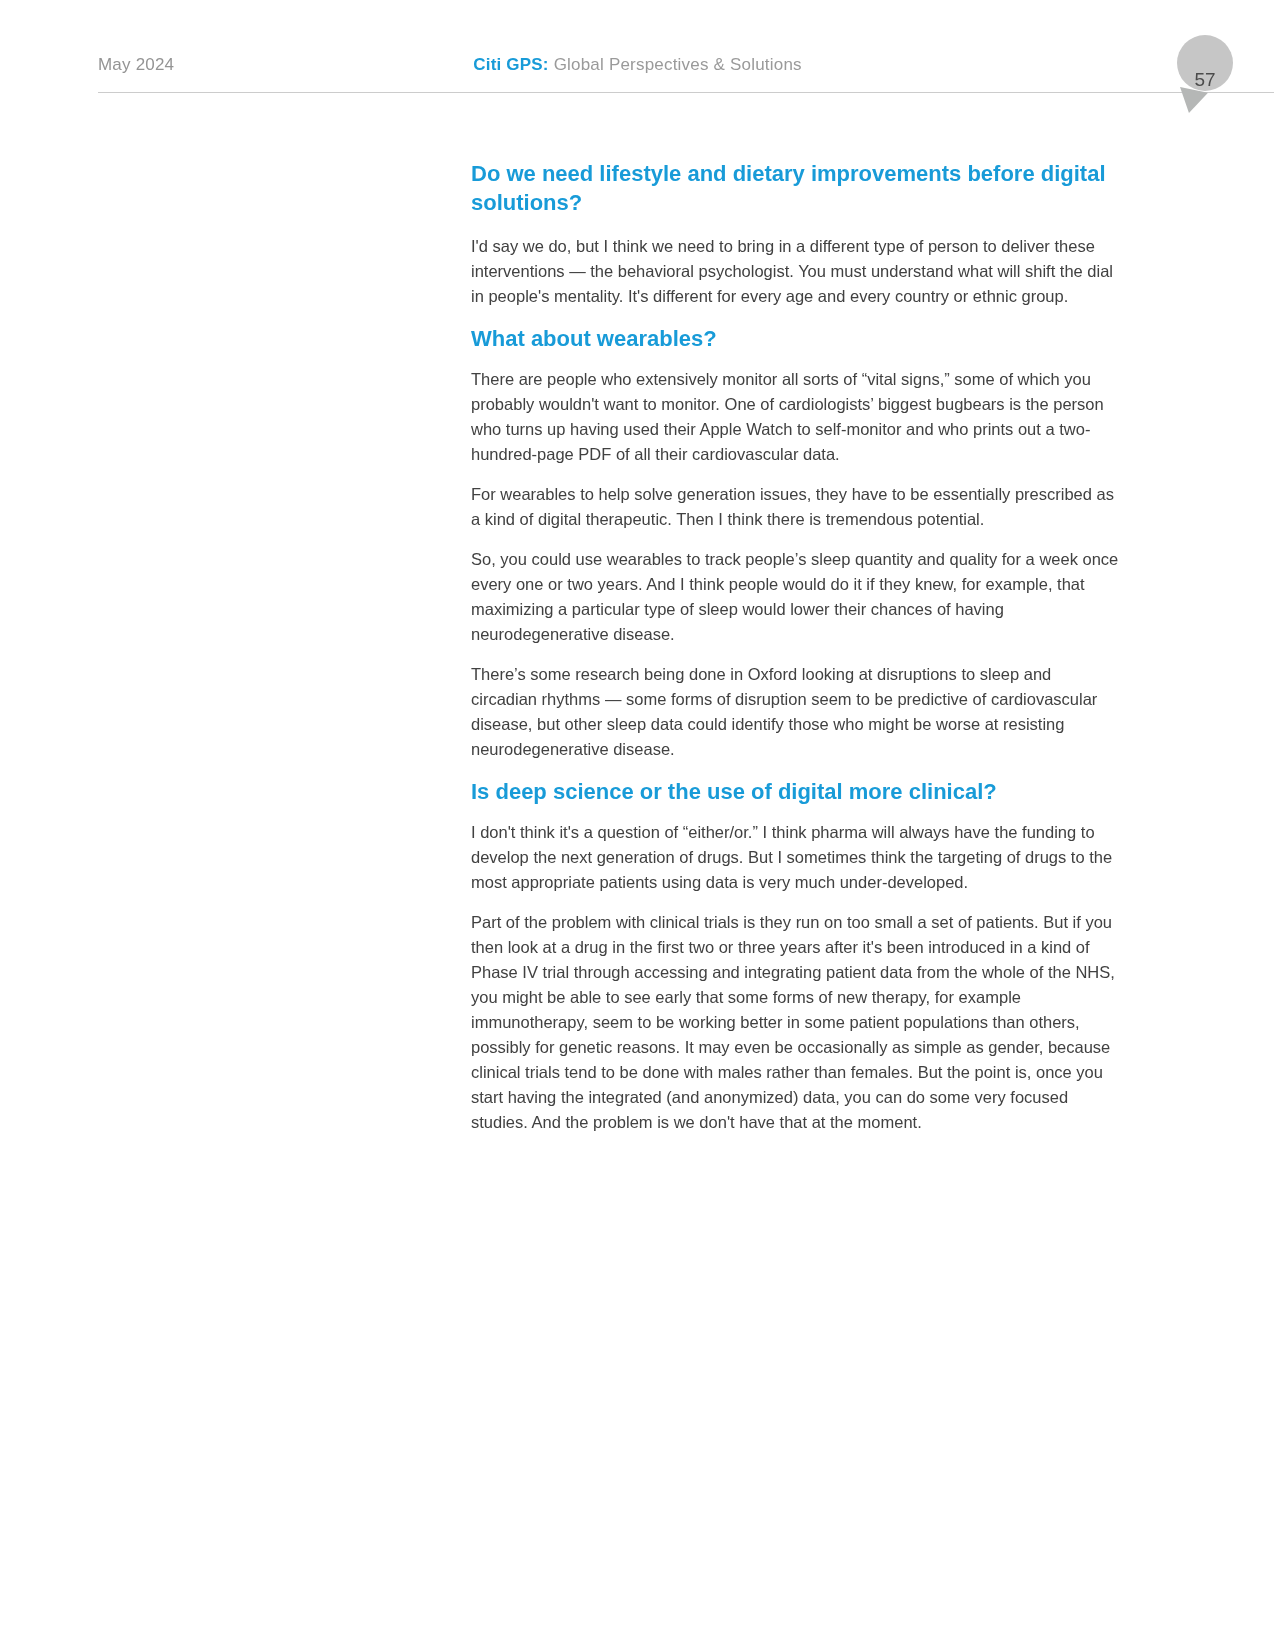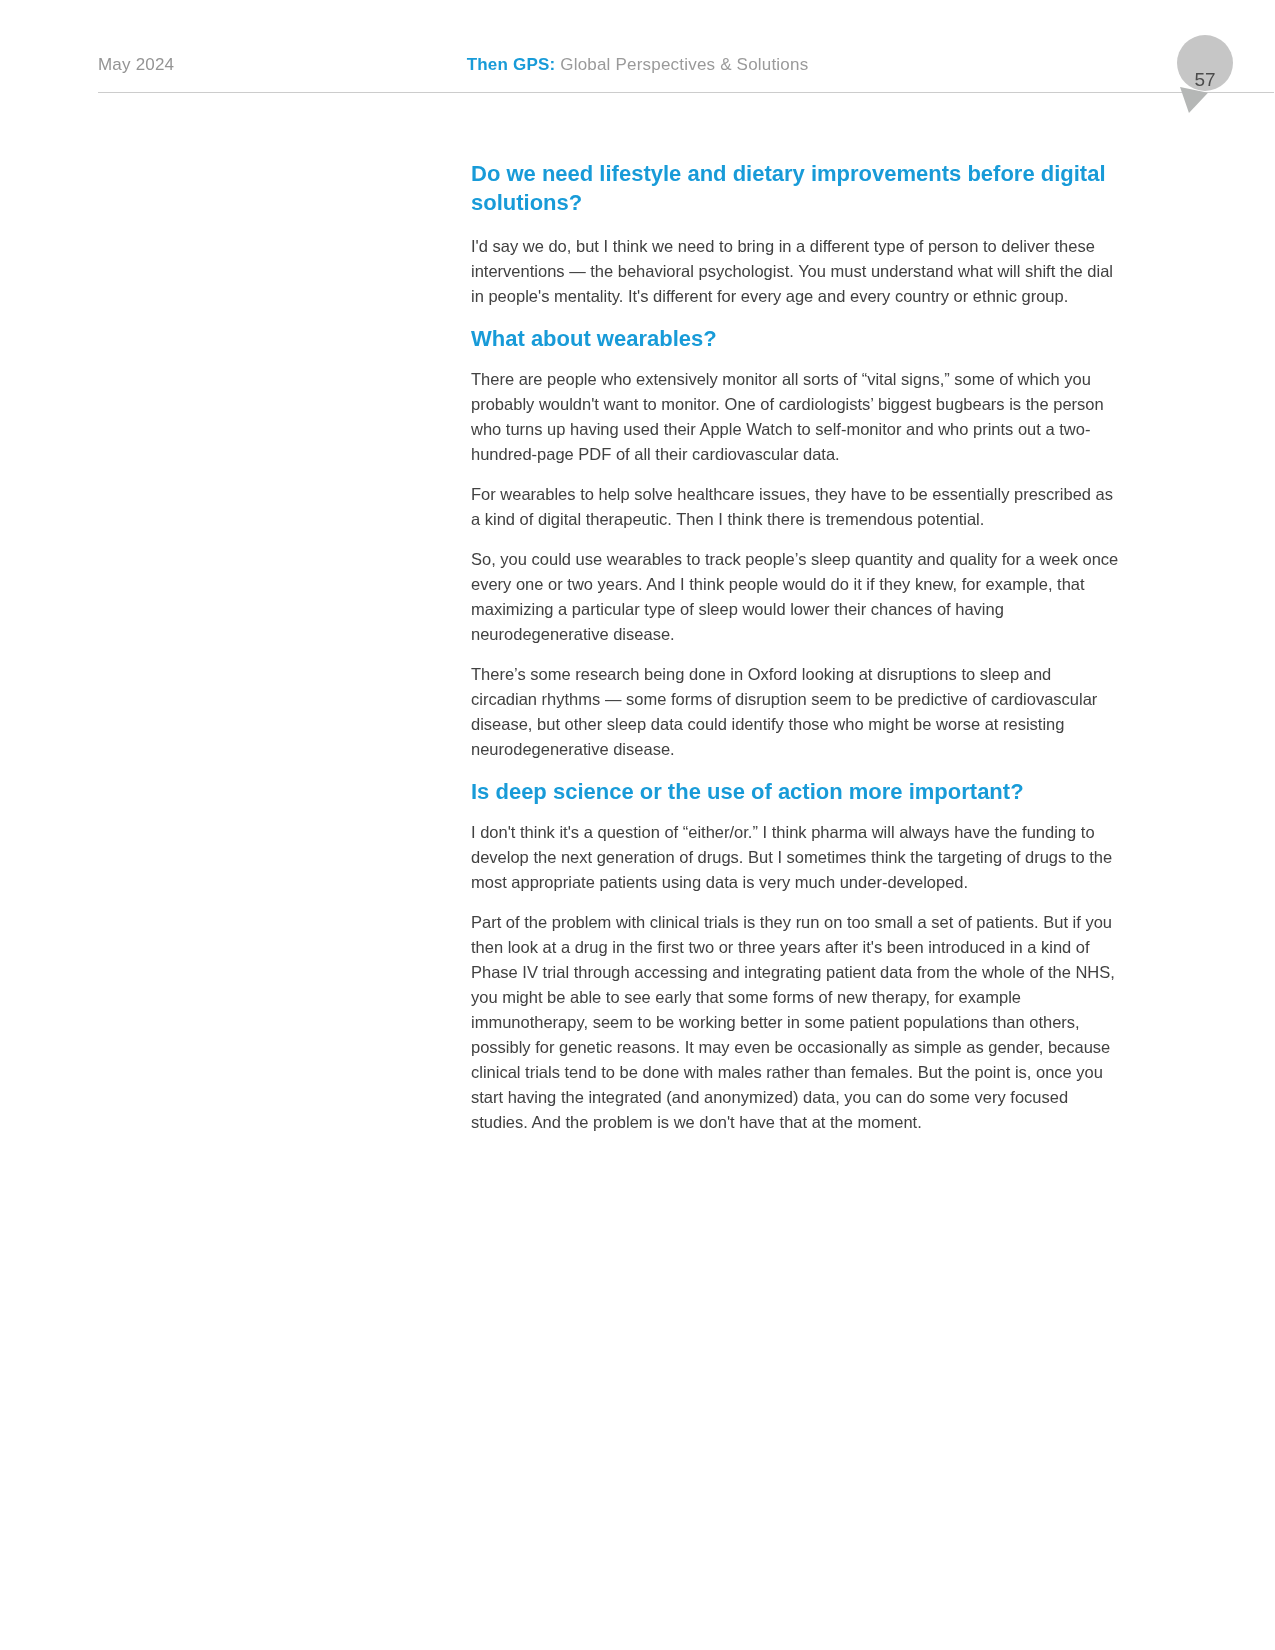--- a/index.html
+++ b/index.html
@@ -60,40 +60,40 @@
     font-size:17px; color:#a3a3a3;margin-left:34px;
   }
 </style>
 </head>
 <body>
 
 <div class="page">
 
   <div class="header-date">May 2024</div>
   <div class="header-center">
-    <span class="brand">Then GPS:</span><span class="brand-suffix"> Global Perspectives &amp; Solutions</span>
+    <span class="brand">Citi GPS:</span><span class="brand-suffix"> Global Perspectives &amp; Solutions</span>
   </div>
   <div class="header-rule"></div>
 
   <div class="bubble-tail"></div>
   <div class="bubble">
     <span>57</span>
   </div>
 
   <div class="article">
     <h1>Do we need lifestyle and dietary improvements before digital solutions?</h1>
     <p>I'd say we do, but I think we need to bring in a different type of person to deliver these interventions — the behavioral psychologist. You must understand what will shift the dial in people's mentality. It's different for every age and every country or ethnic group.</p>
 
     <h2>What about wearables?</h2>
     <p>There are people who extensively monitor all sorts of “vital signs,” some of which you probably wouldn't want to monitor. One of cardiologists’ biggest bugbears is the person who turns up having used their Apple Watch to self-monitor and who prints out a two-hundred-page PDF of all their cardiovascular data.</p>
-    <p>For wearables to help solve healthcare issues, they have to be essentially prescribed as a kind of digital therapeutic. Then I think there is tremendous potential.</p>
+    <p>For wearables to help solve generation issues, they have to be essentially prescribed as a kind of digital therapeutic. Then I think there is tremendous potential.</p>
     <p>So, you could use wearables to track people’s sleep quantity and quality for a week once every one or two years. And I think people would do it if they knew, for example, that maximizing a particular type of sleep would lower their chances of having neurodegenerative disease.</p>
     <p>There’s some research being done in Oxford looking at disruptions to sleep and circadian rhythms — some forms of disruption seem to be predictive of cardiovascular disease, but other sleep data could identify those who might be worse at resisting neurodegenerative disease.</p>
 
-    <h2>Is deep science or the use of action more important?</h2>
+    <h2>Is deep science or the use of digital more clinical?</h2>
     <p>I don't think it's a question of “either/or.” I think pharma will always have the funding to develop the next generation of drugs. But I sometimes think the targeting of drugs to the most appropriate patients using data is very much under-developed.</p>
     <p>Part of the problem with clinical trials is they run on too small a set of patients. But if you then look at a drug in the first two or three years after it's been introduced in a kind of Phase IV trial through accessing and integrating patient data from the whole of the NHS, you might be able to see early that some forms of new therapy, for example immunotherapy, seem to be working better in some patient populations than others, possibly for genetic reasons. It may even be occasionally as simple as gender, because clinical trials tend to be done with males rather than females. But the point is, once you start having the integrated (and anonymized) data, you can do some very focused studies. And the problem is we don't have that at the moment.</p>
   </div>
 
   <div class="footer-rule"></div>
   <div class="footer-copy">© 2024 Citigroup</div>
 
 </div>
 
 </body></html>

